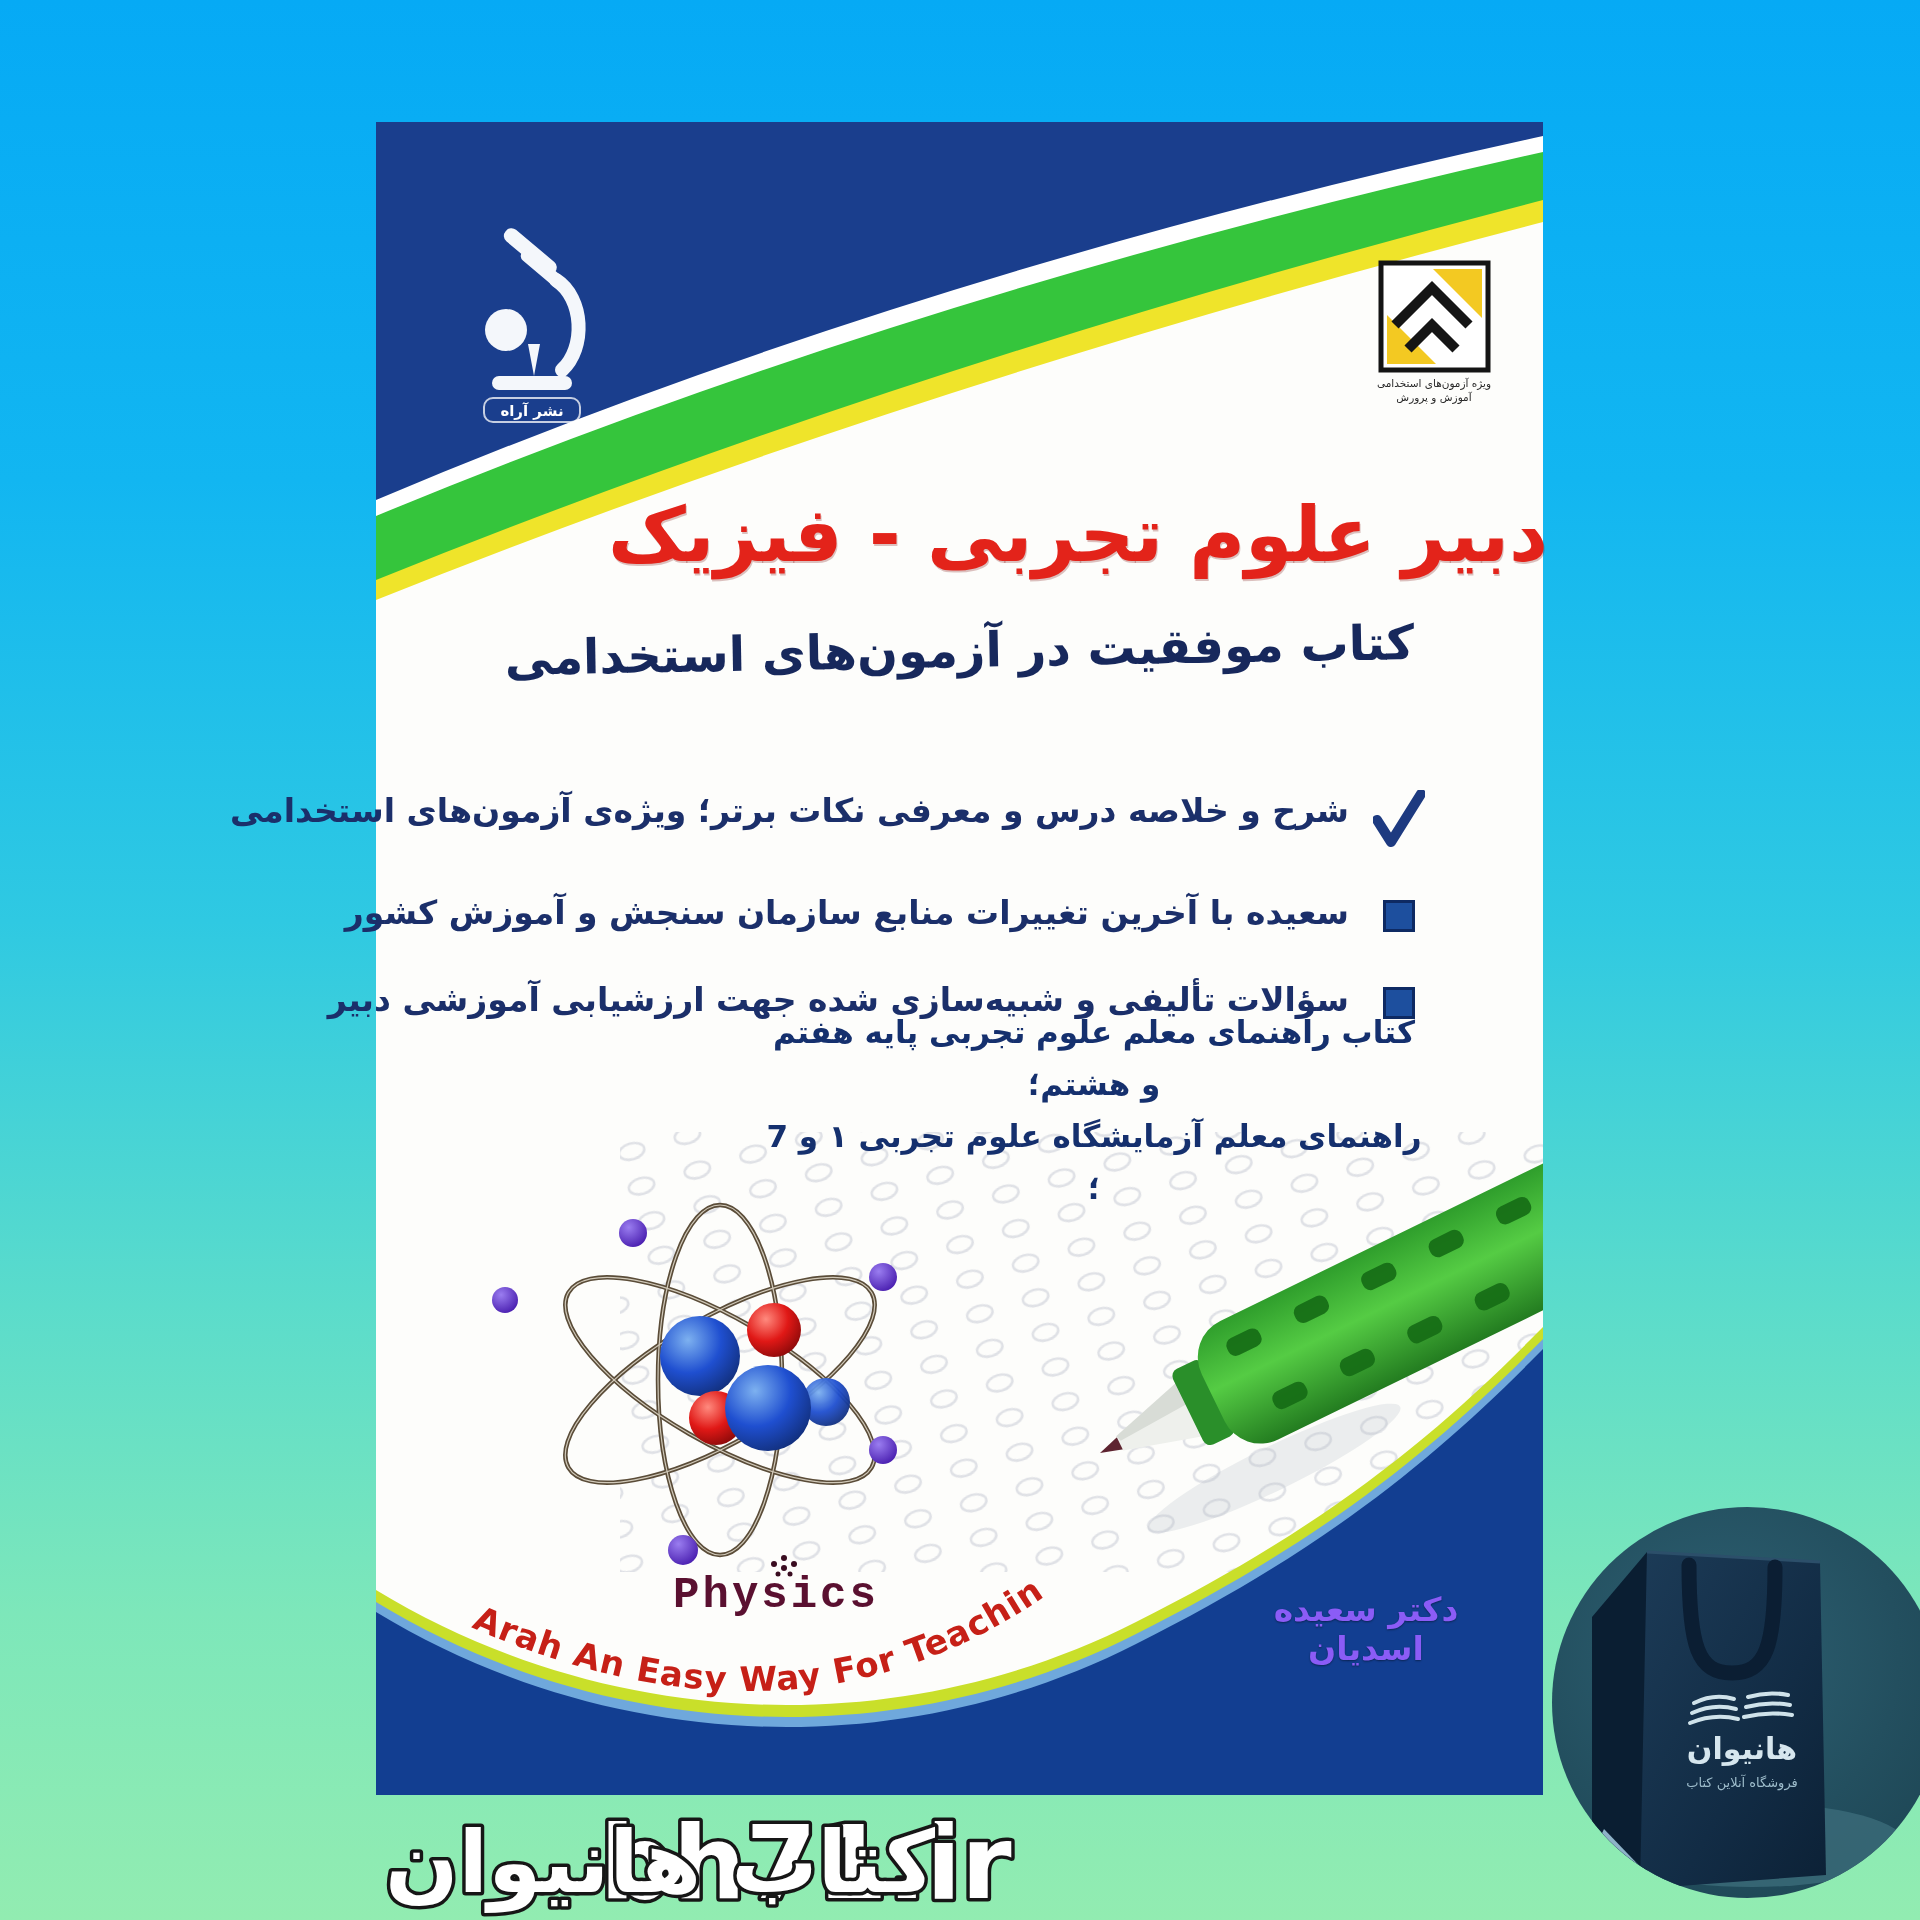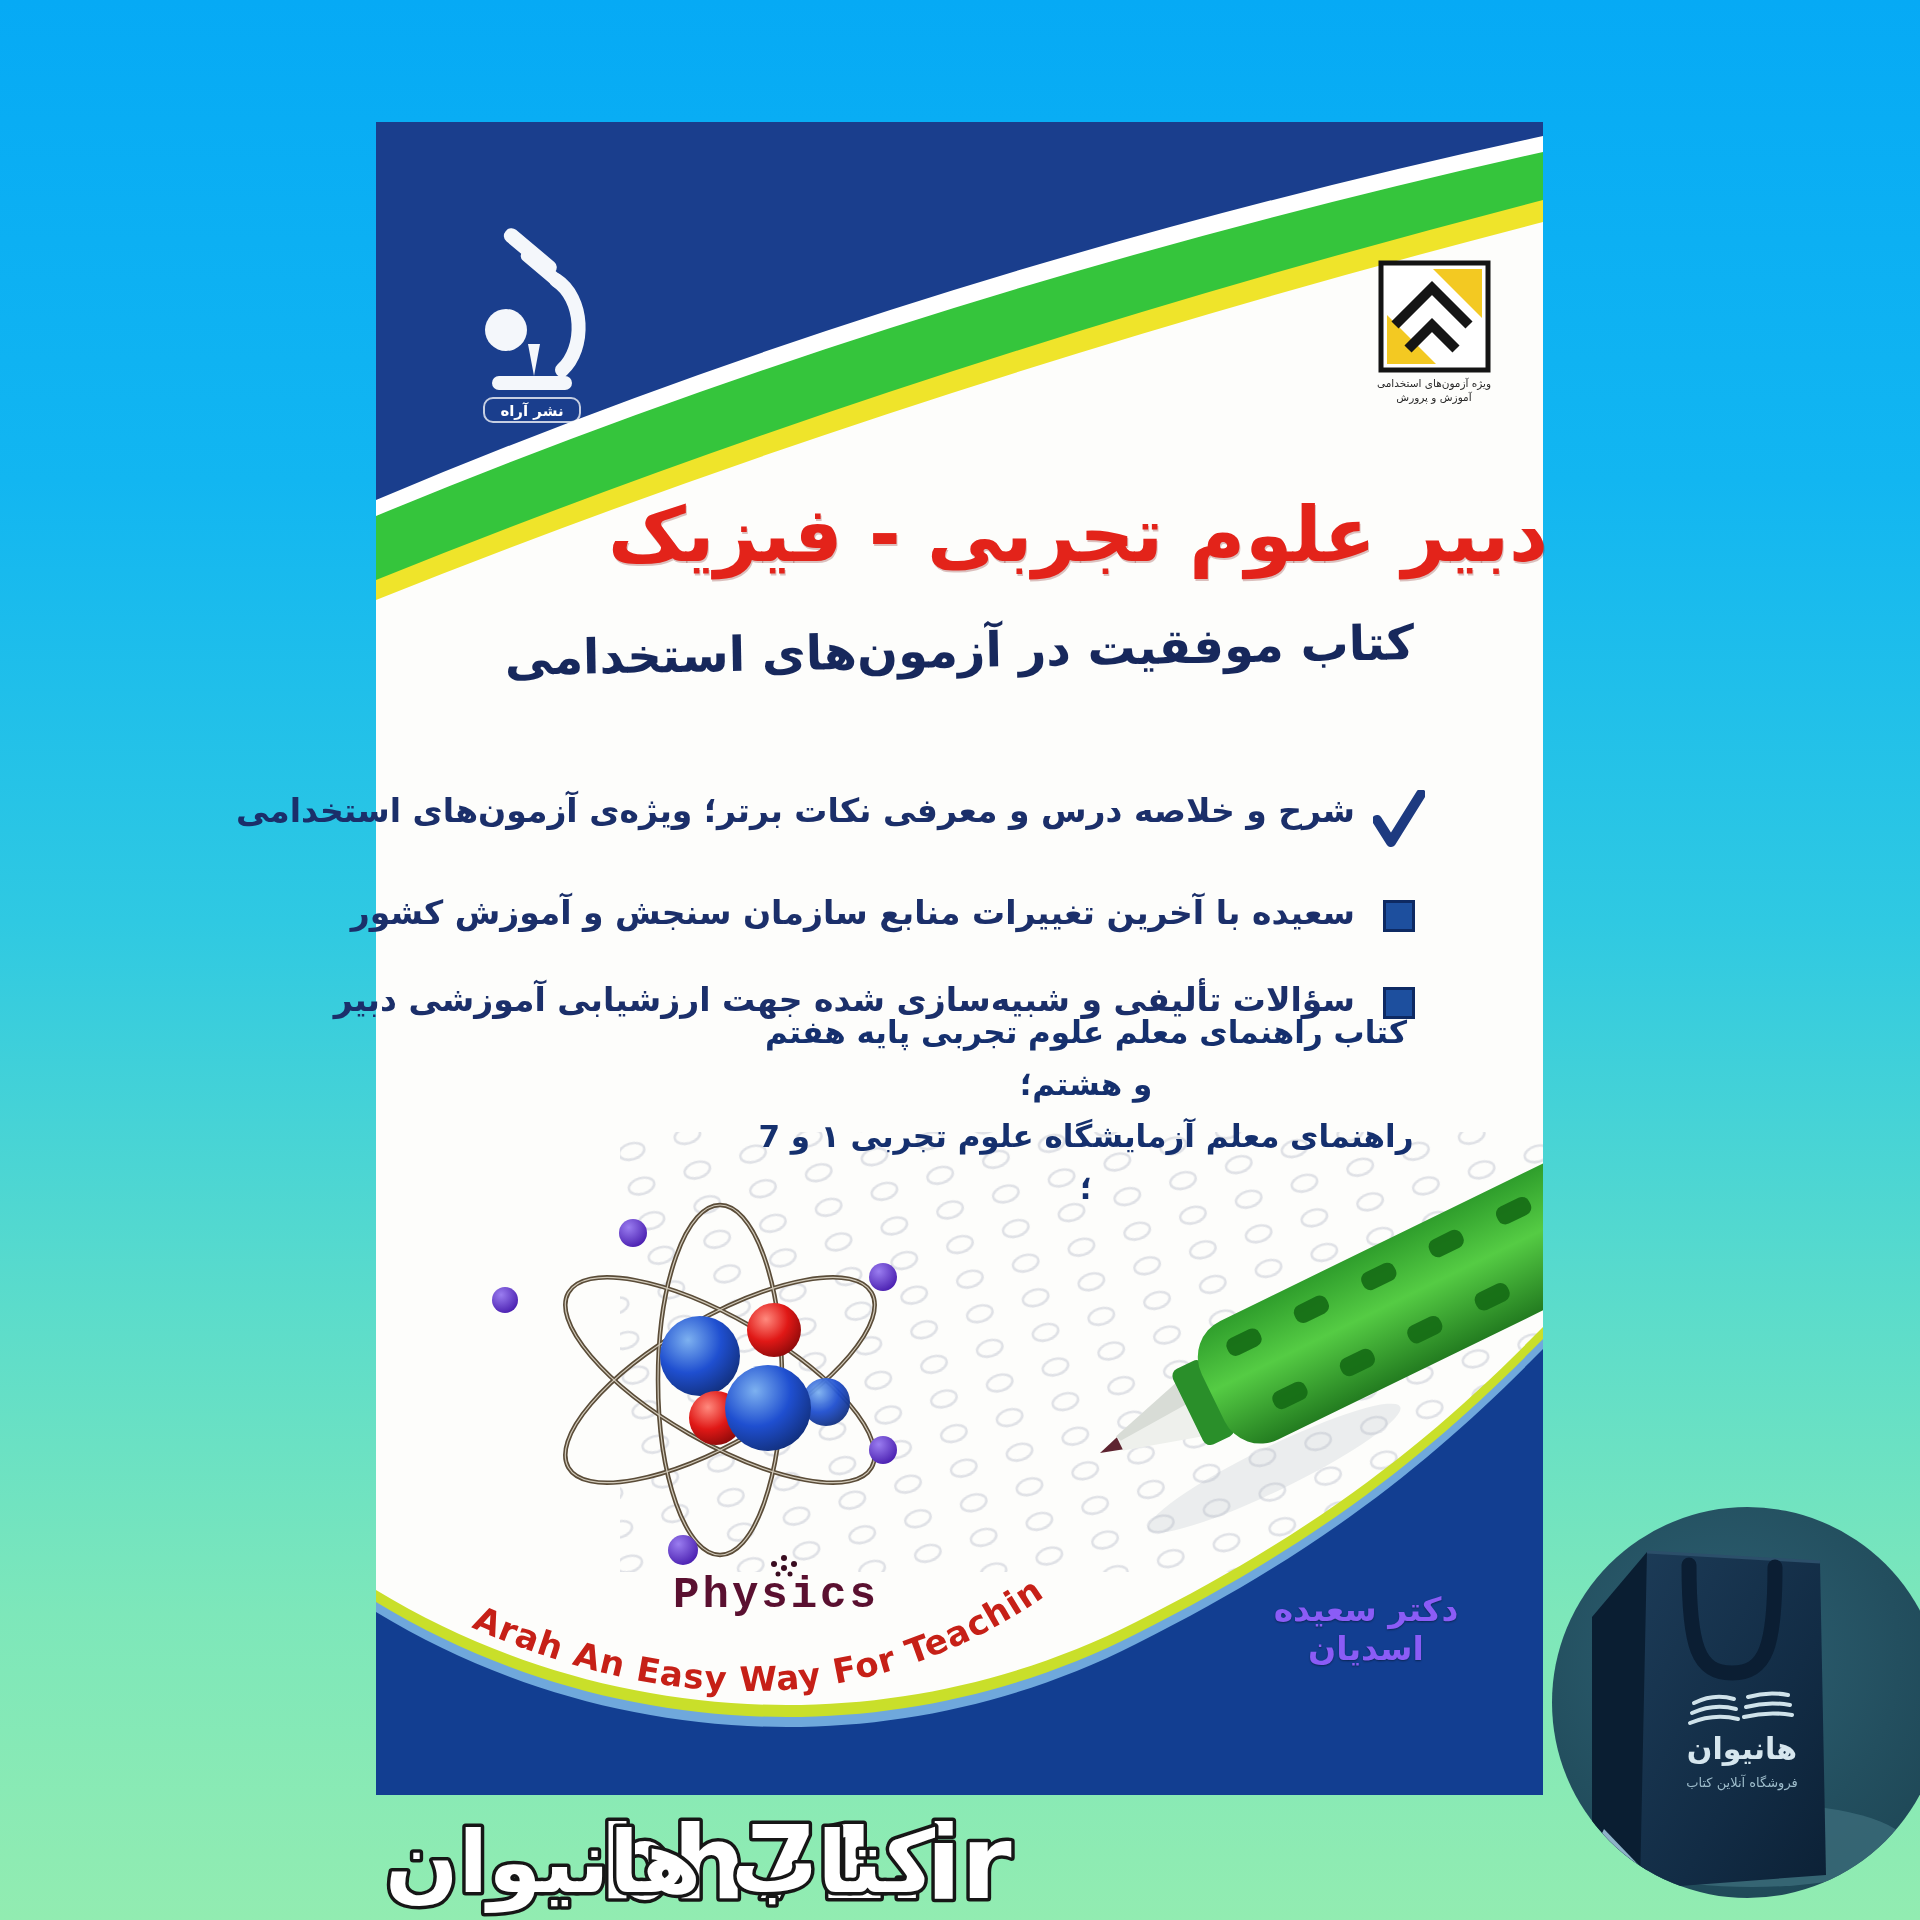--- a/index.html
+++ b/index.html
@@ -7,25 +7,25 @@
          background:linear-gradient(180deg,#06aaf5 0%,#12b6f1 25%,#2fc9e2 48%,#5bdccb 68%,#7de7ba 84%,#92ecb1 100%);
          font-family:"DejaVu Sans",sans-serif;}
   .cover{position:absolute;left:376px;top:122px;width:1167px;height:1673px;background:#fdfdfb;}
   .cover-art{position:absolute;left:0;top:0;width:1167px;height:1673px;}
   .ovl{position:absolute;z-index:3;}
   .title{left:0;top:368px;width:1404px;text-align:center;direction:rtl;
          font-size:76px;font-weight:800;color:#e3231a;text-shadow:1px 2px 0 rgba(120,10,8,.25);}
   .subtitle{left:0;top:500px;width:1167px;text-align:center;direction:rtl;white-space:nowrap;
             font-size:48px;font-weight:700;color:#17285c;transform:rotate(-1deg);}
   .features{right:118px;top:668px;width:920px;direction:rtl;}
-  .feat-row{display:flex;align-items:flex-start;gap:18px;margin-bottom:44px;direction:rtl;}
+  .feat-row{display:flex;align-items:flex-start;gap:24px;margin-bottom:44px;direction:rtl;}
   .feat-text{font-size:33px;font-weight:700;color:#1b2f6a;white-space:nowrap;line-height:1.3;}
   .marker-box{width:52px;display:flex;justify-content:center;flex:0 0 52px;}
   .sq{width:26px;height:26px;background:#1d4f9e;border:3px solid #0e2a63;margin-top:8px;}
-  .series{left:380px;top:884px;width:660px;text-align:center;direction:rtl;
+  .series{left:388px;top:884px;width:660px;text-align:center;direction:rtl;
           font-size:31px;font-weight:700;color:#15306e;line-height:52px;}
   .physics{left:180px;top:1448px;width:440px;text-align:center;
            font-family:Liberation Mono, monospace;font-size:44px;font-weight:700;color:#5a1030;letter-spacing:3px;}
   .author{left:865px;top:1468px;width:250px;text-align:center;direction:rtl;
           font-size:33px;font-weight:700;color:#8b5cf6;text-shadow:0 1px 2px rgba(0,0,0,.4);}
   .badge{position:absolute;left:1552px;top:1507px;width:391px;height:391px;border-radius:50%;overflow:hidden;
          background:radial-gradient(circle at 42% 38%,#2e6173 0%,#234f5f 55%,#1b4250 100%);}
   .watermark{position:absolute;left:0;top:1796px;width:1920px;height:124px;}
   svg text{font-family:"DejaVu Sans",sans-serif;}
 </style>

